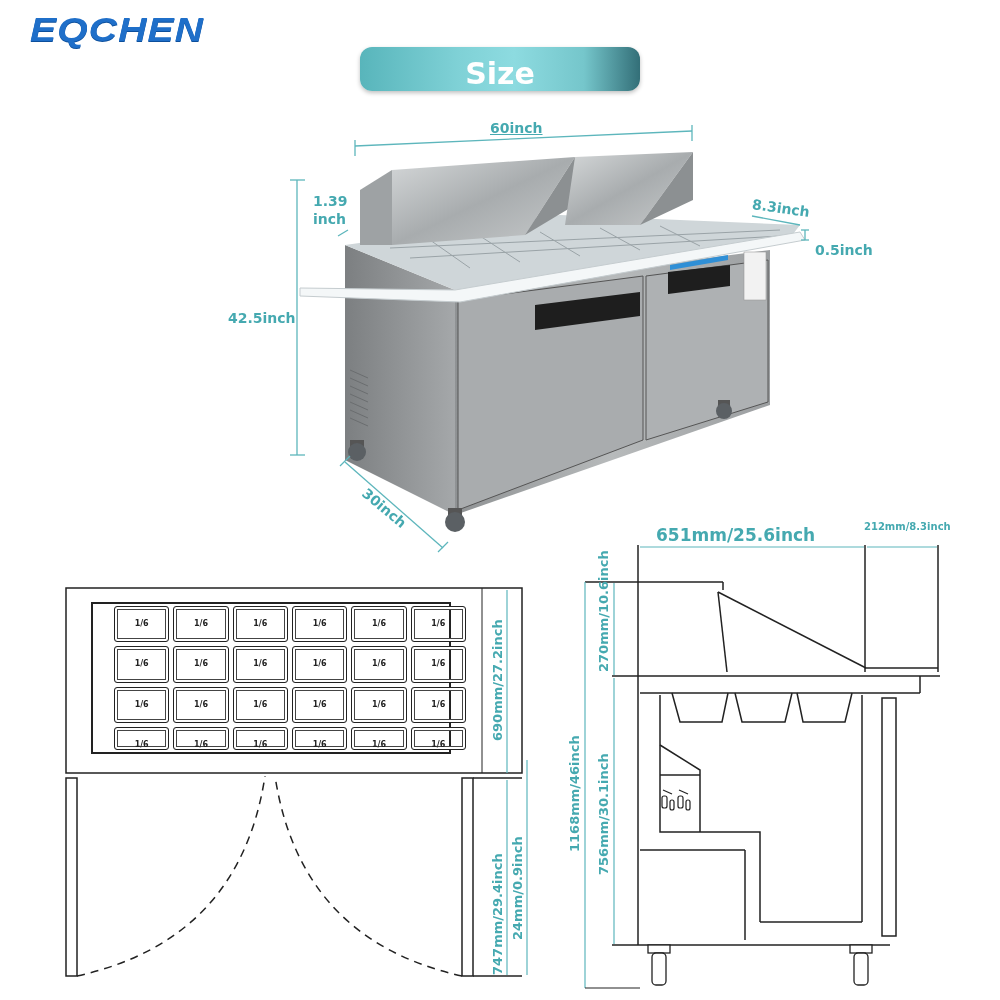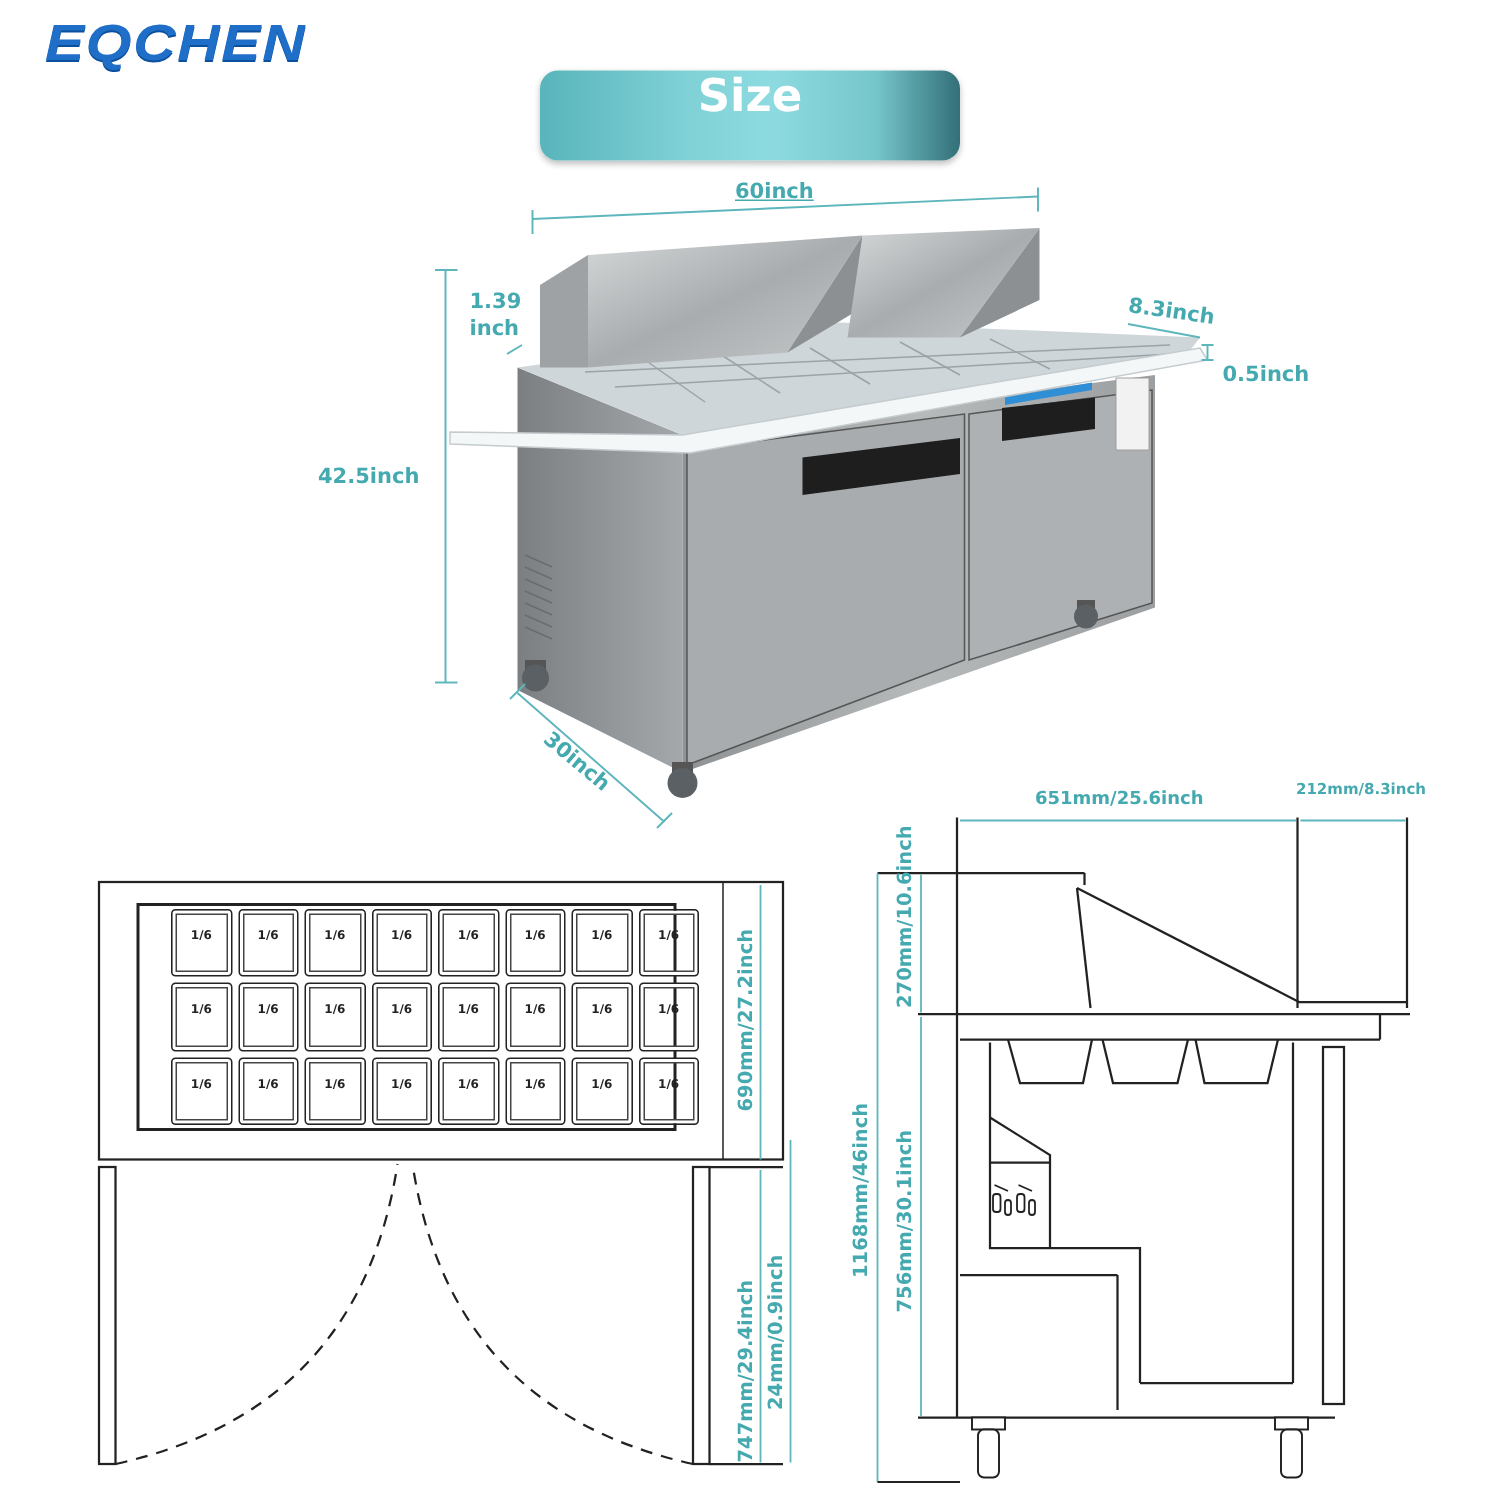--- a/index.html
+++ b/index.html
@@ -1,21 +1,21 @@
 <!DOCTYPE html>
 <html><head>
 <meta charset="utf-8">
 <style>
   html, body { margin: 0; padding: 0; background: #ffffff; }
   body { width: 1000px; height: 1000px; position: relative; overflow: hidden; font-family: "DejaVu Sans", sans-serif; }
   .abs { position: absolute; }
   .logo { left: 30px; top: 10px; font-family: "Liberation Sans", sans-serif; font-weight: bold; font-size: 34px; letter-spacing: 1px; color: #1f6fc9; font-style: italic; transform: scaleX(1.15); transform-origin: left; text-shadow: 0 1px 0 #0c4f9c; }
-  .size-banner { left: 360px; top: 47px; width: 280px; height: 60px; border-radius: 12px;
+  .size-banner { left: 360px; top: 47px; width: 280px; height: 44px; border-radius: 12px;
     background: linear-gradient(90deg, #58b5bb 0%, #7fd1d6 35%, #8ddbe0 55%, #75c6cb 80%, #336f78 100%);
-    box-shadow: 0 2px 4px rgba(0,0,0,0.25); display: flex; align-items: flex-start; justify-content: center; }
+    box-shadow: 0 2px 4px rgba(0,0,0,0.25); display: flex; align-items: flex-end; justify-content: center; }
   .size-banner span { color: #fff; font-family: "DejaVu Sans", sans-serif; font-weight: bold; font-size: 30px; }
   .dim { color: #45a9b0; font-family: "DejaVu Sans", sans-serif; font-weight: bold; font-size: 14px; white-space: nowrap; }
   .dim-v { writing-mode: vertical-rl; transform: rotate(180deg); }
   svg { position: absolute; left: 0; top: 0; }
 </style>
 </head>
 <body>
 
 <div class="abs logo">EQCHEN</div>
 
@@ -180,27 +180,27 @@
     <line x1="640" y1="547" x2="864" y2="547"></line>
     <line x1="867" y1="547" x2="937" y2="547"></line>
     <line x1="614" y1="583" x2="614" y2="675"></line>
     <line x1="585" y1="582" x2="585" y2="988"></line>
     <line x1="614" y1="678" x2="614" y2="944"></line>
     <line x1="585" y1="988" x2="640" y2="988" stroke="#222"></line>
   </g>
 </svg>
 
 <div class="abs dim" style="left:490px; top:120px;text-decoration:underline;">60inch</div>
-<div class="abs dim" style="left:212px; top:310px;">42.5inch</div>
+<div class="abs dim" style="left:228px; top:310px;">42.5inch</div>
 <div class="abs dim" style="left:358px; top:500px; transform: rotate(40deg);">30inch</div>
 <div class="abs dim" style="left:313px; top:192px; width:40px; white-space:normal; line-height:18px;">1.39 inch</div>
 <div class="abs dim" style="left:752px; top:200px; transform: rotate(8deg);">8.3inch</div>
 <div class="abs dim" style="left:815px; top:242px;">0.5inch</div>
 
-<div class="abs" style="left:95px; top:606px; width:352px; height:144px; display:grid; grid-template-columns:repeat(8,1fr); grid-template-rows:repeat(3,1fr); gap:4px;padding-left:19px;">
+<div class="abs" style="left:95px; top:606px; width:352px; height:144px; display:grid; grid-template-columns:repeat(6,1fr); grid-template-rows:repeat(3,1fr); gap:4px;padding-left:19px;">
   <div class="pan">
       <span>1/6</span>
     </div>
   <div class="pan">
       <span>1/6</span>
     </div>
   <div class="pan">
       <span>1/6</span>
     </div>
   <div class="pan">
@@ -269,17 +269,17 @@
 </div>
 <style>
   .pan { border: 1.5px solid #222; border-radius: 3px; box-shadow: inset 0 0 0 2px #fff, inset 0 0 0 3px #444; display:flex; align-items:flex-start; justify-content:center; padding-top:12px; box-sizing:border-box; }
   .pan span { font-family: "DejaVu Sans", sans-serif; font-weight: bold; font-size: 8px; color: #222; }
 </style>
 
 <div class="abs dim dim-v" style="left:490px; top:595px; height:170px; font-size:13px; text-align:center;">690mm/27.2inch</div>
 <div class="abs dim dim-v" style="left:490px; top:815px; height:160px; font-size:13px;">747mm/29.4inch</div>
 <div class="abs dim dim-v" style="left:510px; top:820px; height:120px; font-size:13px;">24mm/0.9inch</div>
 
-<div class="abs dim" style="left:690px; top:525px; font-size:12px;">651mm/25.6inch</div>
+<div class="abs dim" style="left:656px; top:525px; font-size:17px;">651mm/25.6inch</div>
 <div class="abs dim" style="left:864px; top:521px; font-size:10px;">212mm/8.3inch</div>
 <div class="abs dim dim-v" style="left:596px; top:532px; height:140px; font-size:13px;">270mm/10.6inch</div>
 <div class="abs dim dim-v" style="left:567px; top:712px; height:140px; font-size:13px;">1168mm/46inch</div>
 <div class="abs dim dim-v" style="left:596px; top:735px; height:140px; font-size:13px;">756mm/30.1inch</div>
 
 </body></html>

